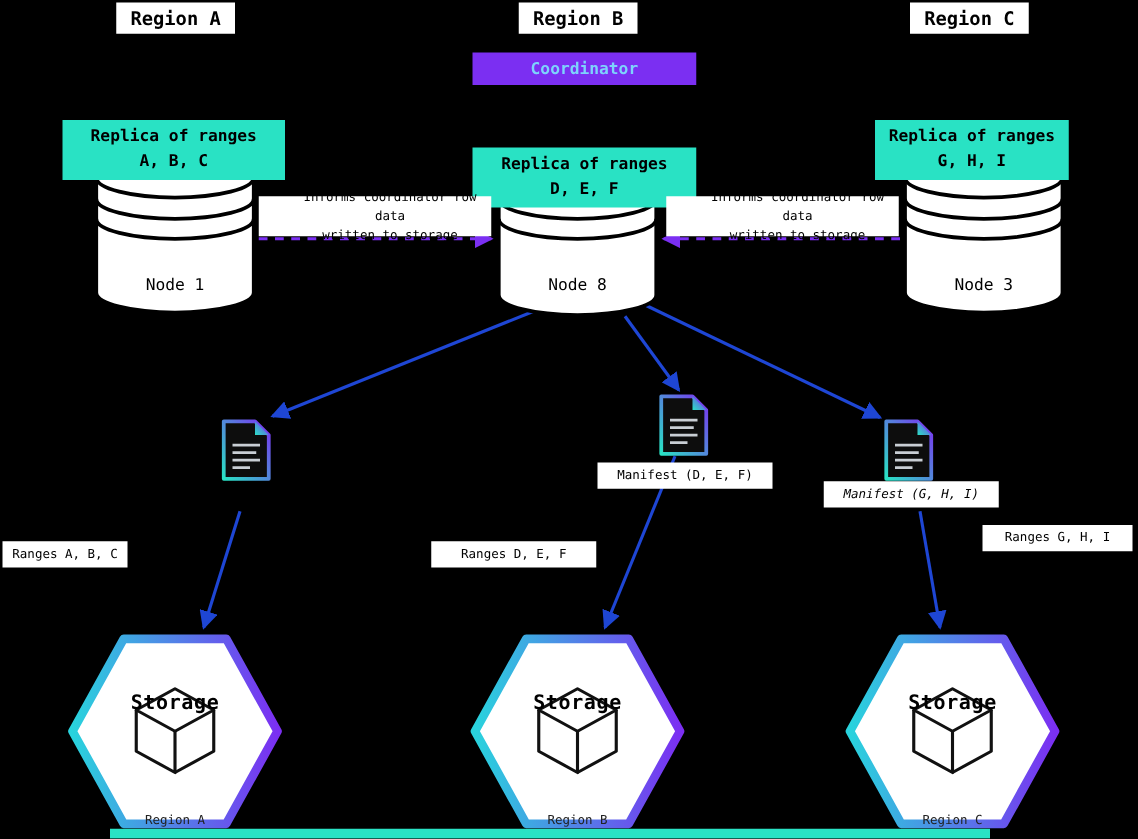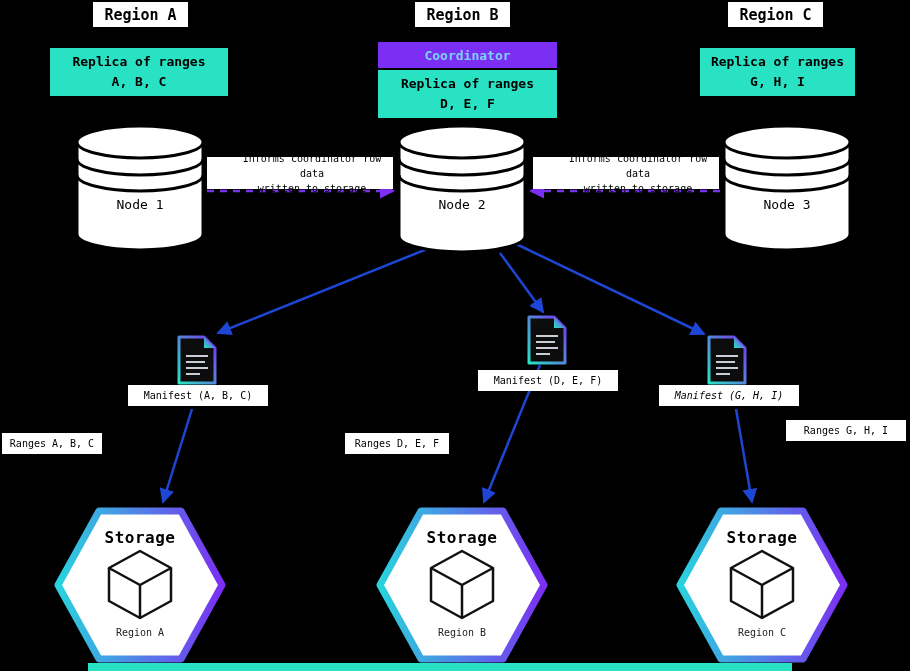--- a/index.html
+++ b/index.html
@@ -7,27 +7,28 @@
   .stage {
     position:relative; width:910px; height:671px; background:#000;
     font-family:"DejaVu Sans Mono", monospace; overflow:hidden;
   }
   .stage svg.layer { position:absolute; left:0; top:0; }
   .label {
     position:absolute; background:#fff; color:#000; text-align:center;
     white-space:pre-line; display:flex; align-items:center; justify-content:center;
   }
   .region-title { font-weight:bold; font-size:15px; height:25px; }
-  .replica { background:#29e2c4; font-weight:bold; font-size:13px; line-height:1.55; }
+  .replica { background:#29e2c4; font-weight:bold; font-size:13px; line-height:1.55;margin-top:48px; }
   .coordinator { background:#7b2ff2; font-weight:bold; font-size:13px; color:#7dd3fc; }
   .informs { font-size:10px; line-height:1.5; height:32px;padding-left:24px; }
   .small-label { font-size:10px; height:21px; }
   .shape-text {
     position:absolute; color:#000; text-align:center; background:transparent;
     white-space:pre-line;
+    margin-top:24px;
   }
   .node-label { font-size:13px; }
   .storage-title { font-weight:bold; font-size:16px; letter-spacing:0.5px; }
   .storage-region { font-size:10px; color:#222; }
 </style>
 </head>
 <body>
 
 <div class="stage">
 
@@ -131,29 +132,28 @@
 D, E, F</div>
   <div class="label replica" style="left:700px;top:48px;width:155px;height:48px;">Replica of ranges
 G, H, I</div>
 
   <div class="label informs" style="left:207px;top:157px;width:186px;">Informs coordinator row data
 written to storage</div>
   <div class="label informs" style="left:533px;top:157px;width:186px;">Informs coordinator row data
 written to storage</div>
 
   <div class="shape-text node-label" style="left:90px;top:197px;width:100px;">Node 1</div>
-  <div class="shape-text node-label" style="left:412px;top:197px;width:100px;">Node 2</div>
+  <div class="shape-text node-label" style="left:412px;top:197px;width:100px;">Node 8</div>
   <div class="shape-text node-label" style="left:737px;top:197px;width:100px;">Node 3</div>
 
-  <div class="label small-label" style="left:128px;top:385px;width:140px;">Manifest (A, B, C)</div>
   <div class="label small-label" style="left:478px;top:370px;width:140px;">Manifest (D, E, F)</div>
   <div class="label small-label" style="left:659px;top:385px;width:140px;font-style:italic;">Manifest (G, H, I)</div>
 
   <div class="label small-label" style="left:2px;top:433px;width:100px;">Ranges A, B, C</div>
-  <div class="label small-label" style="left:345px;top:433px;width:104px;">Ranges D, E, F</div>
+  <div class="label small-label" style="left:345px;top:433px;width:132px;">Ranges D, E, F</div>
   <div class="label small-label" style="left:786px;top:420px;width:120px;">Ranges G, H, I</div>
 
   <div class="shape-text storage-title" style="left:90px;top:528px;width:100px;">Storage</div>
   <div class="shape-text storage-title" style="left:412px;top:528px;width:100px;">Storage</div>
   <div class="shape-text storage-title" style="left:712px;top:528px;width:100px;">Storage</div>
 
   <div class="shape-text storage-region" style="left:90px;top:627px;width:100px;">Region A</div>
   <div class="shape-text storage-region" style="left:412px;top:627px;width:100px;">Region B</div>
   <div class="shape-text storage-region" style="left:712px;top:627px;width:100px;">Region C</div>
 

